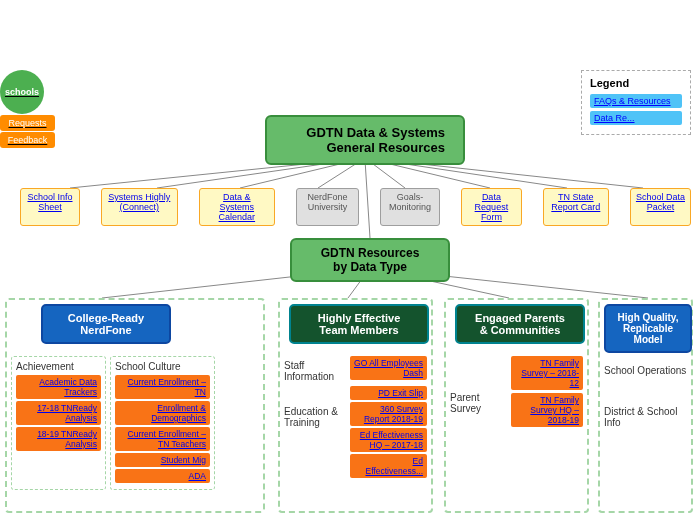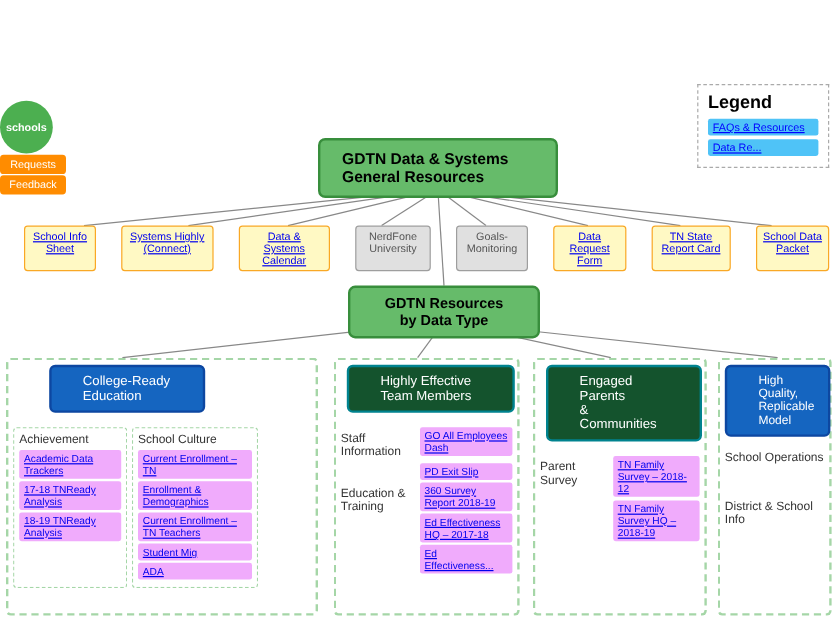--- a/index.html
+++ b/index.html
@@ -16,22 +16,23 @@
     .canvas {
       position: relative;
       width: 696px;
       height: 520px;
       background: #fff;
     }
 
     
     .logo-area {
       position: absolute;
-      top: 84px;
+      top: 70px;
       left: 0px;
+      text-decoration: underline;
     }
 
     .logo-circle {
       width: 44px;
       height: 44px;
       border-radius: 50%;
       background: #4CAF50;
       display: flex;
       align-items: center;
       justify-content: center;
@@ -61,21 +62,21 @@
       top: 70px;
       right: 5px;
       border: 1px dashed #aaa;
       padding: 6px 8px;
       background: #fff;
       min-width: 110px;
     }
 
     .legend-title {
       font-weight: bold;
-      font-size: 15px;
+      font-size: 11px;
       margin-bottom: 5px;
     }
 
     .legend-item {
       background: #4fc3f7;
       color: #00f;
       font-size: 9px;
       padding: 2px 4px;
       border-radius: 2px;
       margin-bottom: 3px;
@@ -85,21 +86,21 @@
 
     
     .gdtn-main {
       position: absolute;
       top: 115px;
       left: 265px;
       background: #66BB6A;
       border: 2px solid #388E3C;
       border-radius: 6px;
       padding: 8px 18px;
-      text-align: left;
+      text-align: right;
       font-weight: bold;
       font-size: 13px;
       color: #000;
       width: 200px;
     }
 
     
     .resource-links {
       position: absolute;
       top: 188px;
@@ -144,49 +145,50 @@
       font-weight: bold;
       font-size: 12px;
       color: #000;
       width: 160px;
     }
 
     
     .col-header {
       position: absolute;
       border-radius: 5px;
-      padding: 6px 26px;
-      font-weight: normal;
+      padding: 6px 2px;
+      text-align: center;
+      font-weight: bold;
       font-size: 11px;
       color: #000;
     }
 
     .col-header.blue {
       background: #1565C0;
       color: #fff;
       border: 2px solid #0D47A1;
     }
 
     .col-header.teal {
       background: #14532d;
       color: #fff;
       border: 2px solid #00838F;
     }
 
     
     .link-item {
-      background: #f0abfc;
+      background: #f97316;
       color: #0000EE;
       font-size: 8.5px;
       padding: 2px 4px;
       border-radius: 2px;
       text-decoration: underline;
       cursor: pointer;
       margin-bottom: 2px;
-      text-align: left;
+      text-align: right;
     }
 
     
     .static-label {
       font-size: 10px;
       color: #333;
     }
 
     
     .svg-lines {
@@ -253,21 +255,21 @@
   </div>
 
   <div class="gdtn-sub">
     <div>GDTN Resources</div>
     <div>by Data Type</div>
   </div>
 
   <div style="position:absolute; top:298px; left:5px; width:260px; min-height:215px; border:2px dashed #a5d6a7; border-radius:4px; padding:4px;">
     <div class="col-header blue" style="position:relative; top:0; left:30px; width:130px; margin-bottom:8px; display:inline-block;">
       <span>College-Ready</span><br>
-      <span>Education</span>
+      <span>NerdFone</span>
     </div>
     <div style="display:flex; gap:4px; margin-top:4px;">
 
       <div style="border:1px dashed #a5d6a7; border-radius:3px; padding:4px; width:95px;">
         <div class="static-label" style="font-size:10px; margin-bottom:3px;">Achievement</div>
         <div class="link-item">Academic Data Trackers</div>
         <div class="link-item">17-18 TNReady Analysis</div>
         <div class="link-item">18-19 TNReady Analysis</div>
       </div>
 
@@ -301,21 +303,21 @@
       </div>
     </div>
   </div>
 
   <div style="position:absolute; top:298px; left:444px; width:145px; min-height:215px; border:2px dashed #a5d6a7; border-radius:4px; padding:4px;">
     <div class="col-header teal" style="position:relative; left:5px; width:130px; margin-bottom:8px; display:inline-block;">
       <span>Engaged Parents</span><br>
       <span>&amp; Communities</span>
     </div>
     <div style="display:flex; gap:3px; margin-top:4px;">
-      <div style="width:60px;">
+      <div style="width:60px;margin-top:32px;">
         <div class="static-label" style="margin-top:4px;">Parent Survey</div>
       </div>
       <div style="width:75px;">
         <div class="link-item">TN Family Survey – 2018-12</div>
         <div class="link-item" style="margin-top:3px;">TN Family Survey HQ – 2018-19</div>
       </div>
     </div>
   </div>
 
   <div style="position:absolute; top:298px; left:598px; width:95px; min-height:215px; border:2px dashed #a5d6a7; border-radius:4px; padding:4px;">

